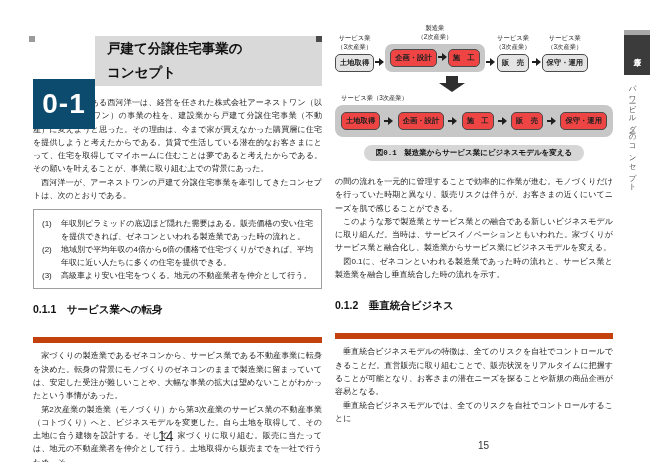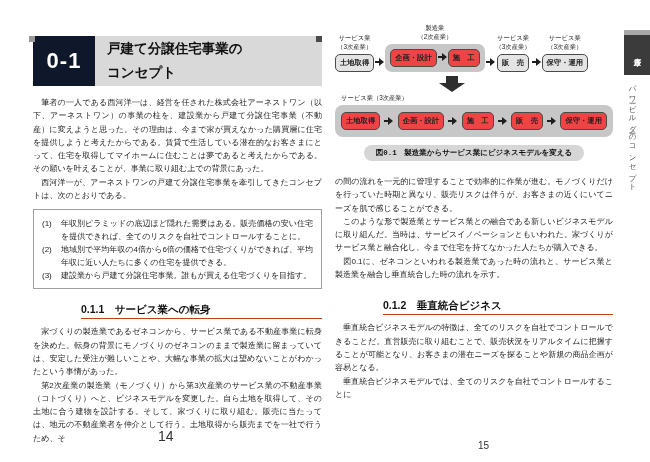--- a/index.html
+++ b/index.html
@@ -6,23 +6,23 @@
   html, body { width: 650px; height: 462px; background: #ffffff; overflow: hidden; }
   body { font-family: "Liberation Sans", "DejaVu Sans", sans-serif; color: #222; position: relative; }
 
   .page-col { position: absolute; top: 0; }
   .left-col  { left: 33px;  width: 289px; }
   .right-col { left: 335px; width: 278px; }
 
   
   .sec-header { position: relative; margin-top: 36px; display: flex; height: 50px; }
   .sec-num {
-    width: 62px; height: 50px; background: #0f172a; color: #fff;
+    width: 62px; height: 50px; background: #0c4a6e; color: #fff;
     display: flex; align-items: center; justify-content: center;
-    font-size: 22px; font-weight: bold; letter-spacing: 1px; flex-shrink: 0;
+    font-size: 28px; font-weight: bold; letter-spacing: 1px; flex-shrink: 0; margin-top: 43px;
   }
   .sec-titlebar {
     flex: 1; background: #d9d9d9; display: flex; align-items: center;
     padding-left: 12px;
   }
   .sec-title { font-size: 13.5px; font-weight: bold; line-height: 24px; white-space: pre-line; color: #111; }
   .notch-l { position: absolute; left: -4px; top: 0; width: 6px; height: 6px; background: #9a9a9a; }
   .notch-r { position: absolute; right: 0; top: 0; width: 6px; height: 6px; background: #4a4a4a; }
 
   
@@ -35,21 +35,21 @@
 
   
   .cbox { border: 1px solid #9f9f9f; margin-top: 7px; padding: 7px 8px 6px 8px; }
   .cbox-item { display: flex; font-size: 8px; line-height: 13px; }
   .cbox-num { width: 19px; flex-shrink: 0; }
   .cbox-text { flex: 1; text-align: justify; }
 
   
   .subhead {
     font-size: 10.5px; font-weight: bold; color: #111;
-    border-bottom: 1px solid #c2410c; padding-bottom: 1px; margin-left: 48px;
+    border-bottom: 6px solid #c2410c; padding-bottom: 20px;
   }
 
   
   .figure { margin-top: 24px; }
   .fig-row1 { display: flex; align-items: flex-end; }
   .fig-cell { display: flex; flex-direction: column; align-items: center; }
   .fig-label {
     font-size: 6.3px; line-height: 8.5px; color: #222; text-align: center;
     white-space: pre-line; margin-bottom: 3px;
   }
@@ -120,29 +120,29 @@
     <div class="notch-r"></div>
   </div>
 
   <div class="spacer-10"></div>
   <p class="para">　筆者の一人である西河洋一は、経営を任された株式会社アーネストワン（以下、アーネストワン）の事業の柱を、建設業から戸建て分譲住宅事業（不動産）に変えようと思った。その理由は、今まで家が買えなかった購買層に住宅を提供しようと考えたからである。賃貸で生活している潜在的なお客さまにとって、住宅を取得してマイホームに住むことは夢であると考えたからである。その願いを叶えることが、事業に取り組む上での背景にあった。</p>
   <p class="para">　西河洋一が、アーネストワンの戸建て分譲住宅事業を牽引してきたコンセプトは、次のとおりである。</p>
 
   <div class="cbox">
     <div class="cbox-item">
       <span class="cbox-num">(1)</span>
-      <span class="cbox-text">年収別ピラミッドの底辺ほど隠れた需要はある。販売価格の安い住宅を提供できれば、全てのリスクを自社でコントロールすることに。</span>
+      <span class="cbox-text">年収別ピラミッドの底辺ほど隠れた需要はある。販売価格の安い住宅を提供できれば、ゼネコンといわれる製造業であった時の流れと。</span>
     </div>
     <div class="cbox-item">
       <span class="cbox-num">(2)</span>
       <span class="cbox-text">地域別で平均年収の4倍から6倍の価格で住宅づくりができれば、平均年収に近い人たちに多くの住宅を提供できる。</span>
     </div>
     <div class="cbox-item">
       <span class="cbox-num">(3)</span>
-      <span class="cbox-text">建設業から戸建て分譲住宅事業。誰もが買える住宅づくりを目指す。</span>
+      <span class="cbox-text">高級車より安い住宅をつくる。地元の不動産業者を仲介として行う。</span>
     </div>
   </div>
 
   <div class="spacer-14"></div>
   <h3 class="subhead">0.1.1　サービス業への転身</h3>
   <div class="spacer-6"></div>
   <p class="para">　家づくりの製造業であるゼネコンから、サービス業である不動産事業に転身を決めた。転身の背景にモノづくりのゼネコンのままで製造業に留まっていては、安定した受注が難しいことや、大幅な事業の拡大は望めないことがわかったという事情があった。</p>
   <p class="para">　第2次産業の製造業（モノづくり）から第3次産業のサービス業の不動産事業（コトづくり）へと、ビジネスモデルを変更した。自ら土地を取得して、その土地に合う建物を設計する。そして、家づくりに取り組む。販売に当たっては、地元の不動産業者を仲介として行う。土地取得から販売までを一社で行うため、そ</p>
 </div>
 
@@ -198,21 +198,21 @@
       <div class="fbox white">保守・運用</div>
     </div>
 
     <div class="fig-caption-wrap">
       <div class="fig-caption">図0.1　製造業からサービス業にビジネスモデルを変える</div>
     </div>
   </div>
 
   <div class="spacer-14"></div>
   <p class="para">の間の流れを一元的に管理することで効率的に作業が進む。モノづくりだけを行っていた時期と異なり、販売リスクは伴うが、お客さまの近くにいてニーズを肌で感じることができる。</p>
-  <p class="para">　このような形で製造業とサービス業との融合である新しいビジネスモデルに取り組んだ。当時は、サービスイノベーションともいわれた。家づくりがサービス業と融合化し、今まで住宅を持てなかった人たちが購入できる。</p>
+  <p class="para">　このような形で製造業とサービス業との融合である新しいビジネスモデルに取り組んだ。当時は、サービスイノベーションともいわれた。家づくりがサービス業と融合化し、製造業からサービス業にビジネスモデルを変える。</p>
   <p class="para">　図0.1に、ゼネコンといわれる製造業であった時の流れと、サービス業と製造業を融合し垂直統合した時の流れを示す。</p>
 
   <div class="spacer-18"></div>
   <h3 class="subhead">0.1.2　垂直統合ビジネス</h3>
   <div class="spacer-6"></div>
   <p class="para">　垂直統合ビジネスモデルの特徴は、全てのリスクを自社でコントロールできることだ。直営販売に取り組むことで、販売状況をリアルタイムに把握することが可能となり、お客さまの潜在ニーズを探ることや新規の商品企画が容易となる。</p>
   <p class="para">　垂直統合ビジネスモデルでは、全てのリスクを自社でコントロールすることに</p>
 </div>
 
 <div class="side-tab">

